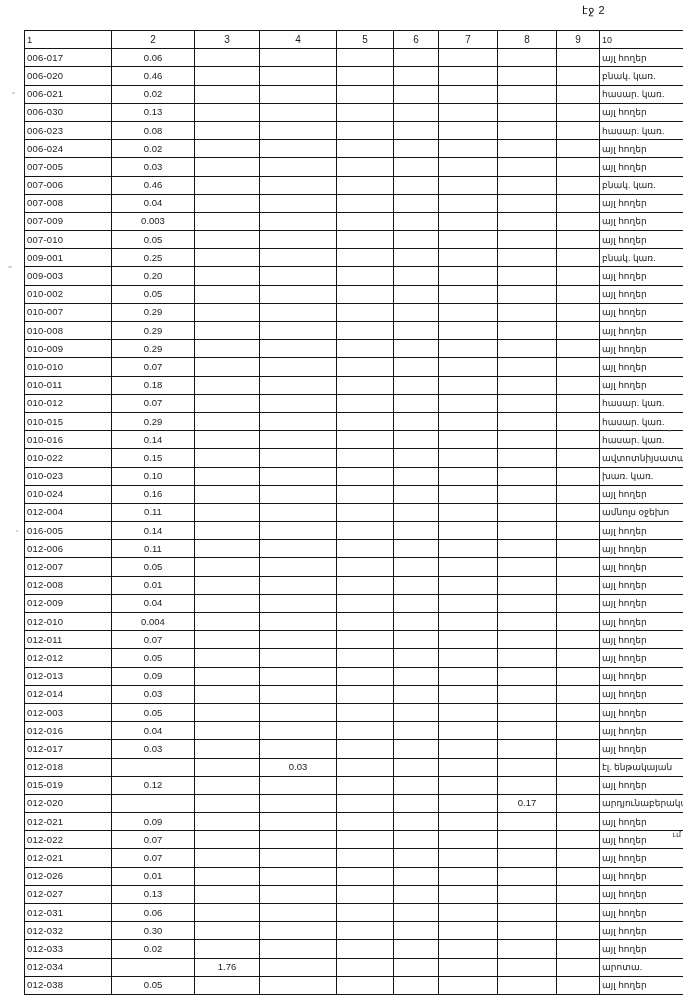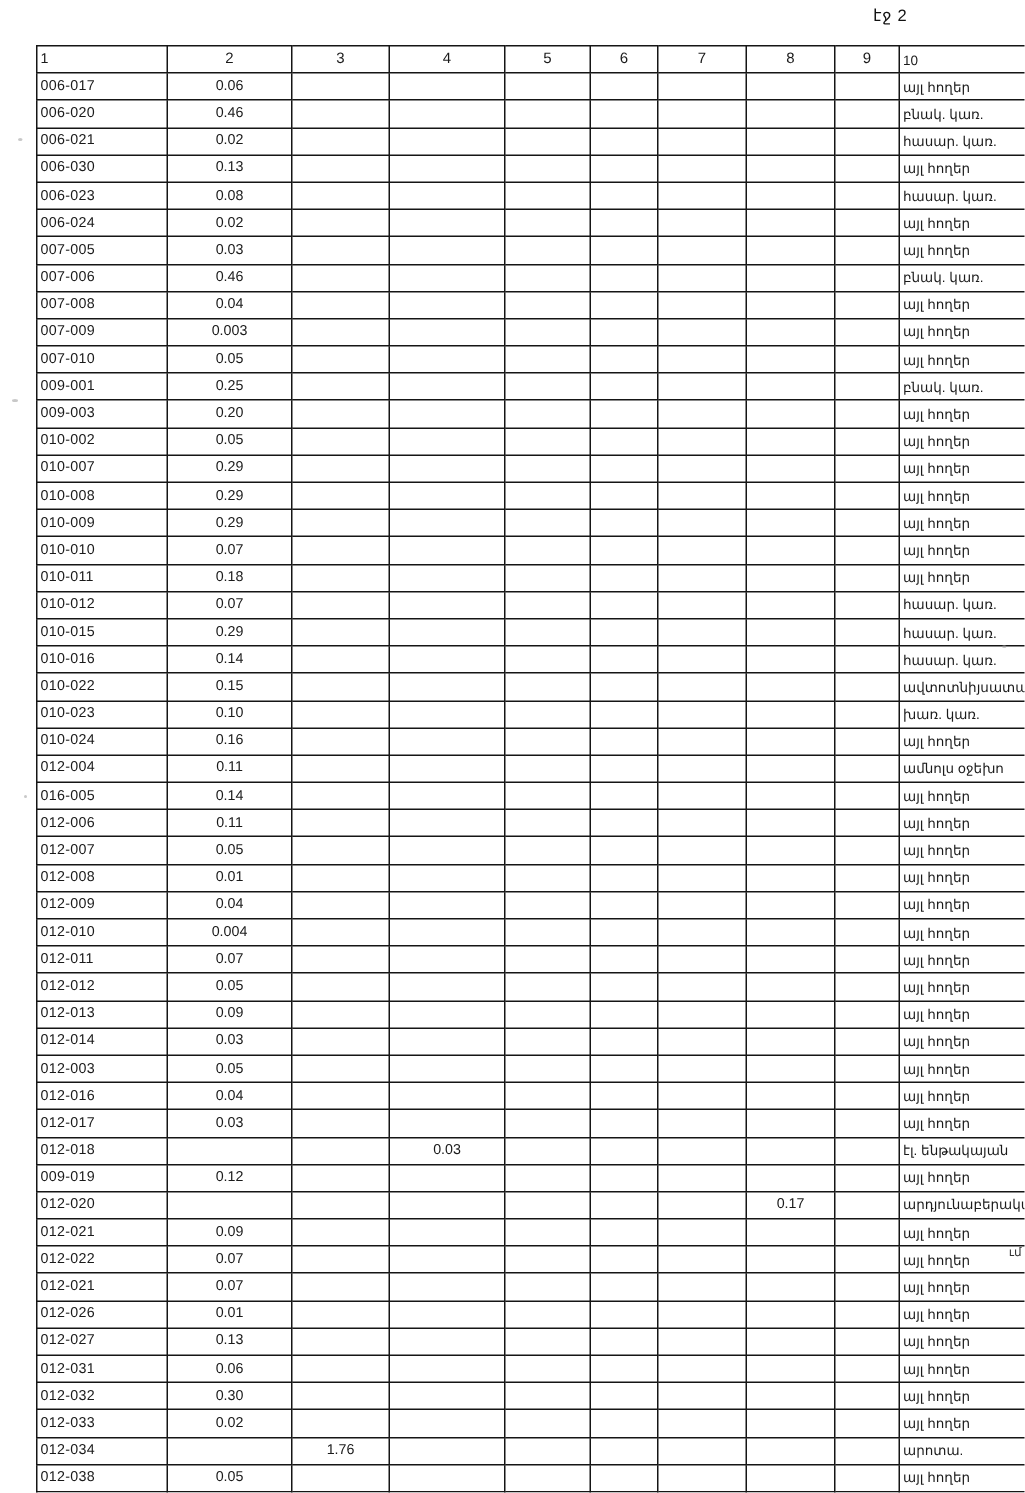--- a/index.html
+++ b/index.html
@@ -579,21 +579,21 @@
           <td class="c-3"></td>
           <td class="c-4">0.03</td>
           <td class="c-5"></td>
           <td class="c-6"></td>
           <td class="c-7"></td>
           <td class="c-8"></td>
           <td class="c-9"></td>
           <td class="c-10">էլ. ենթակայան</td>
         </tr>
         <tr>
-          <td class="c-code">009-019</td>
+          <td class="c-code">015-019</td>
           <td class="c-2">0.12</td>
           <td class="c-3"></td>
           <td class="c-4"></td>
           <td class="c-5"></td>
           <td class="c-6"></td>
           <td class="c-7"></td>
           <td class="c-8"></td>
           <td class="c-9"></td>
           <td class="c-10">այլ հողեր</td>
         </tr>

